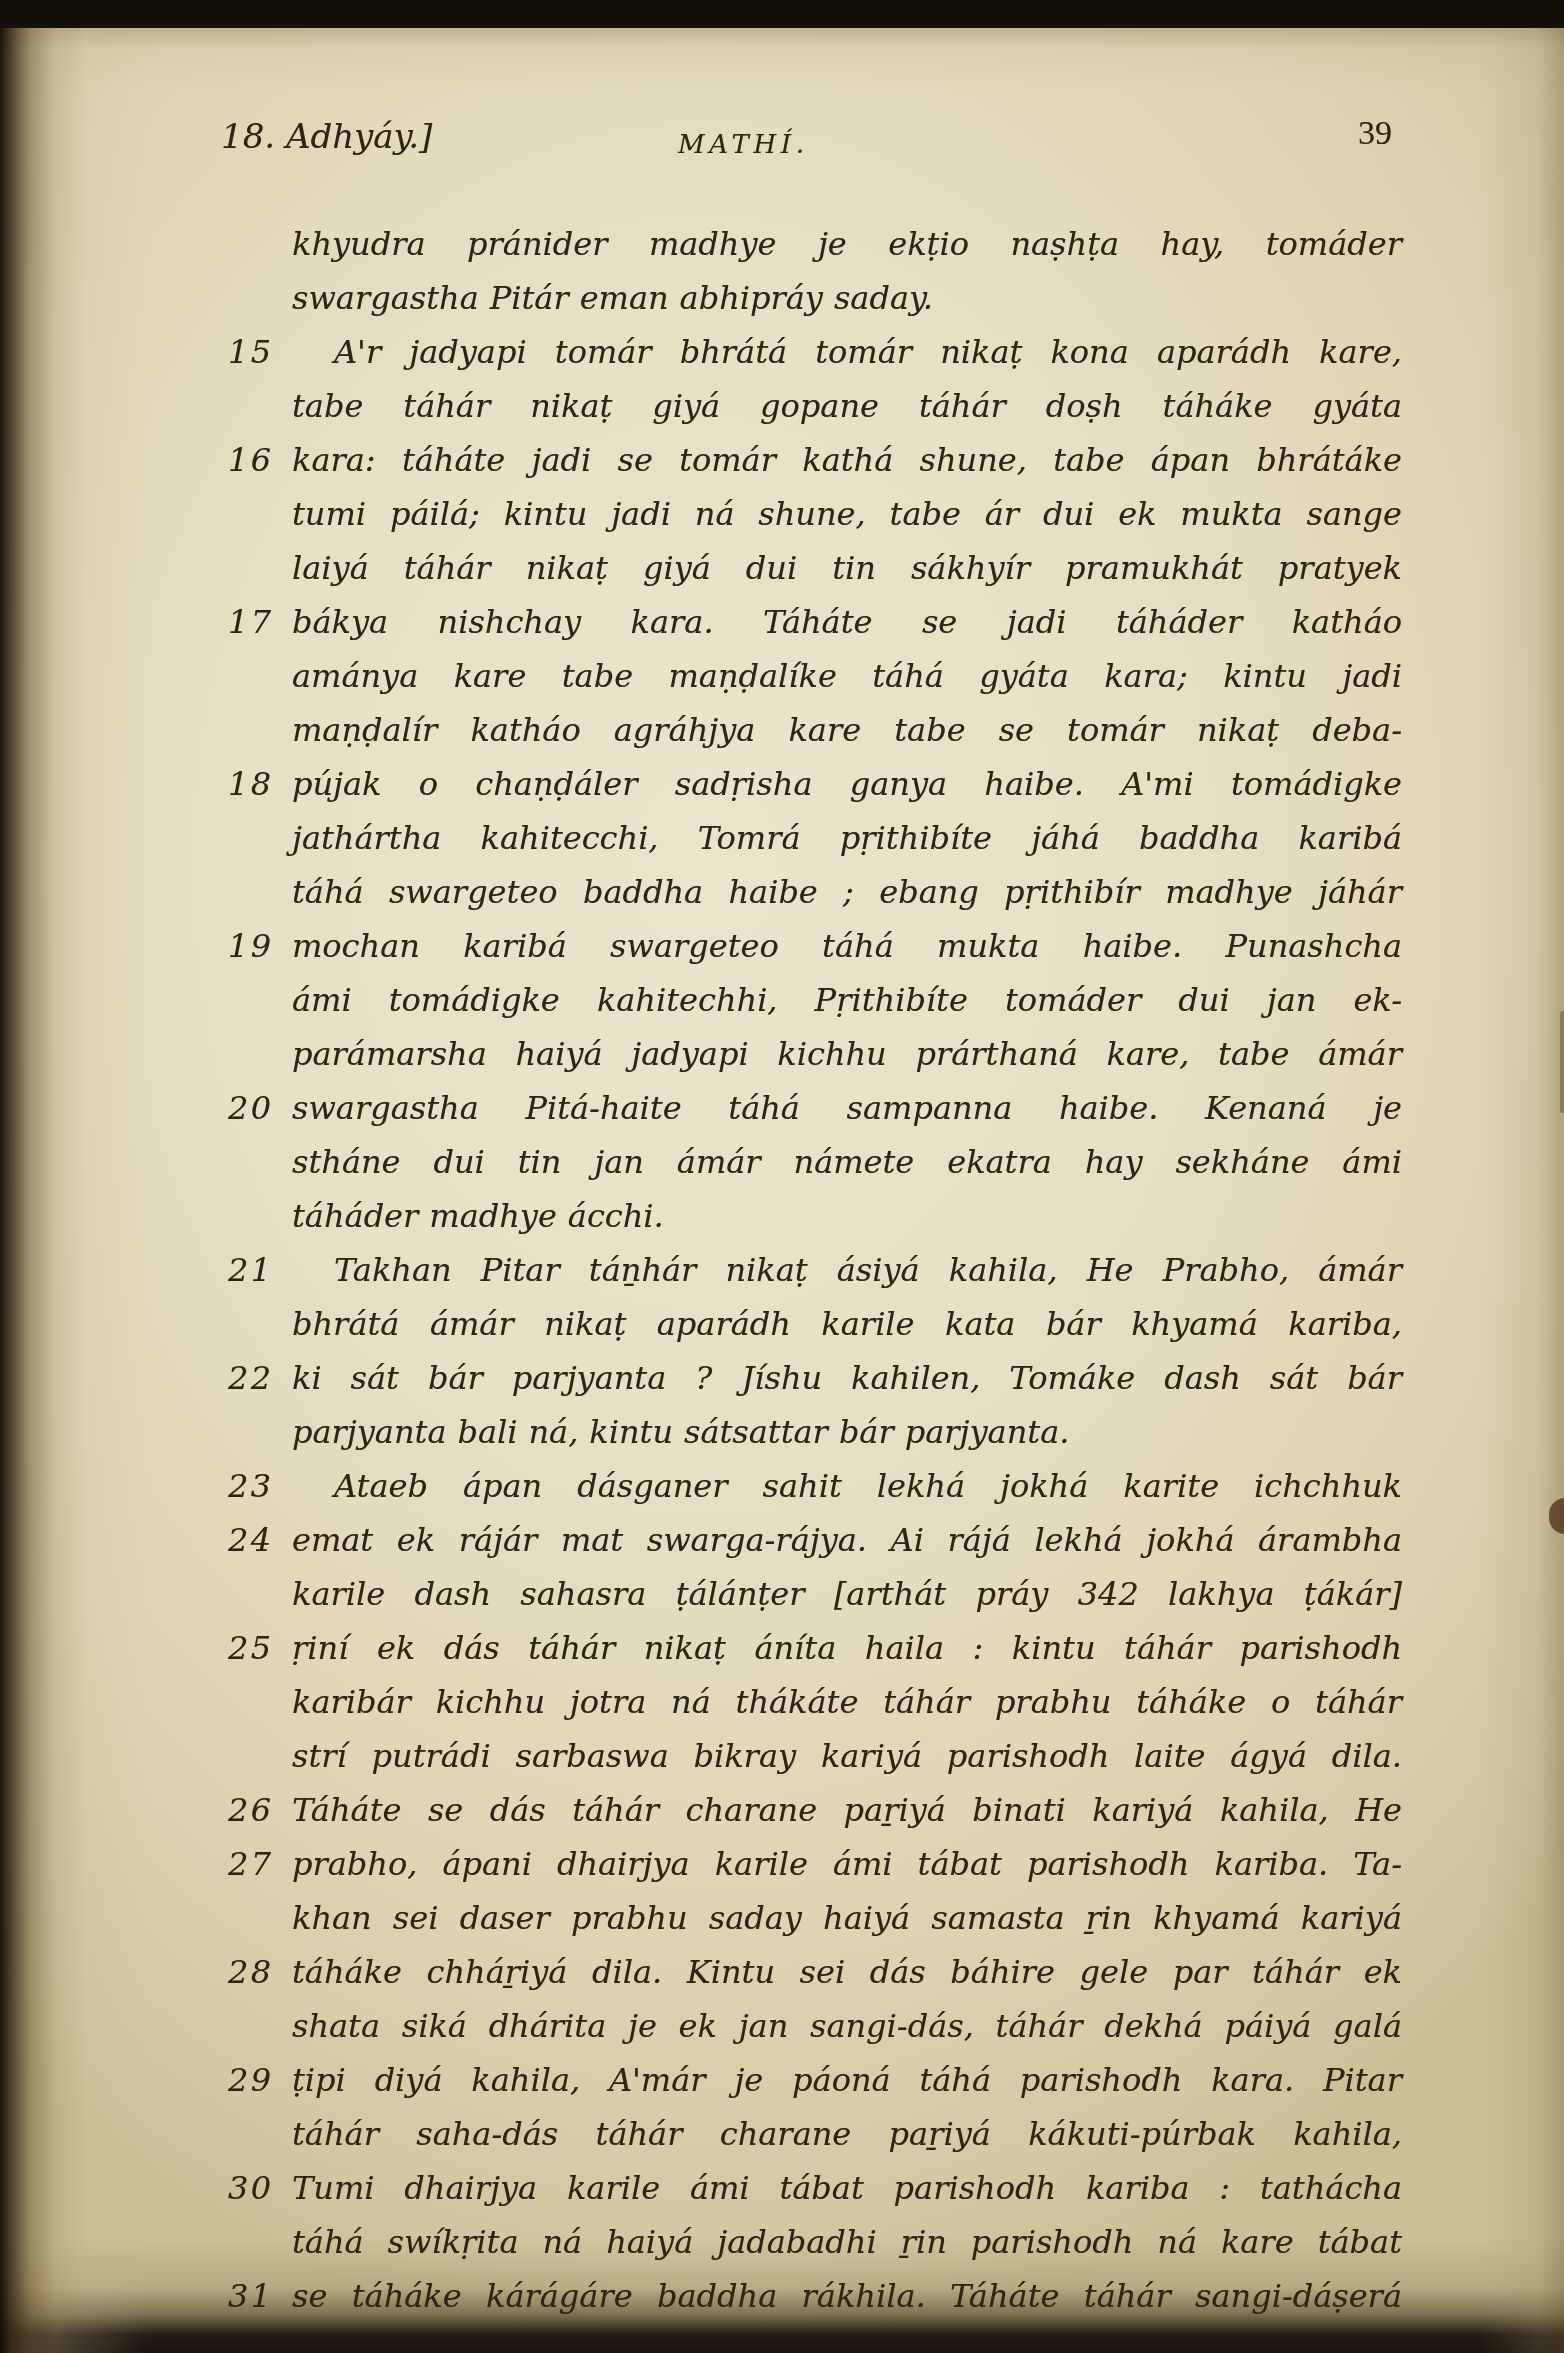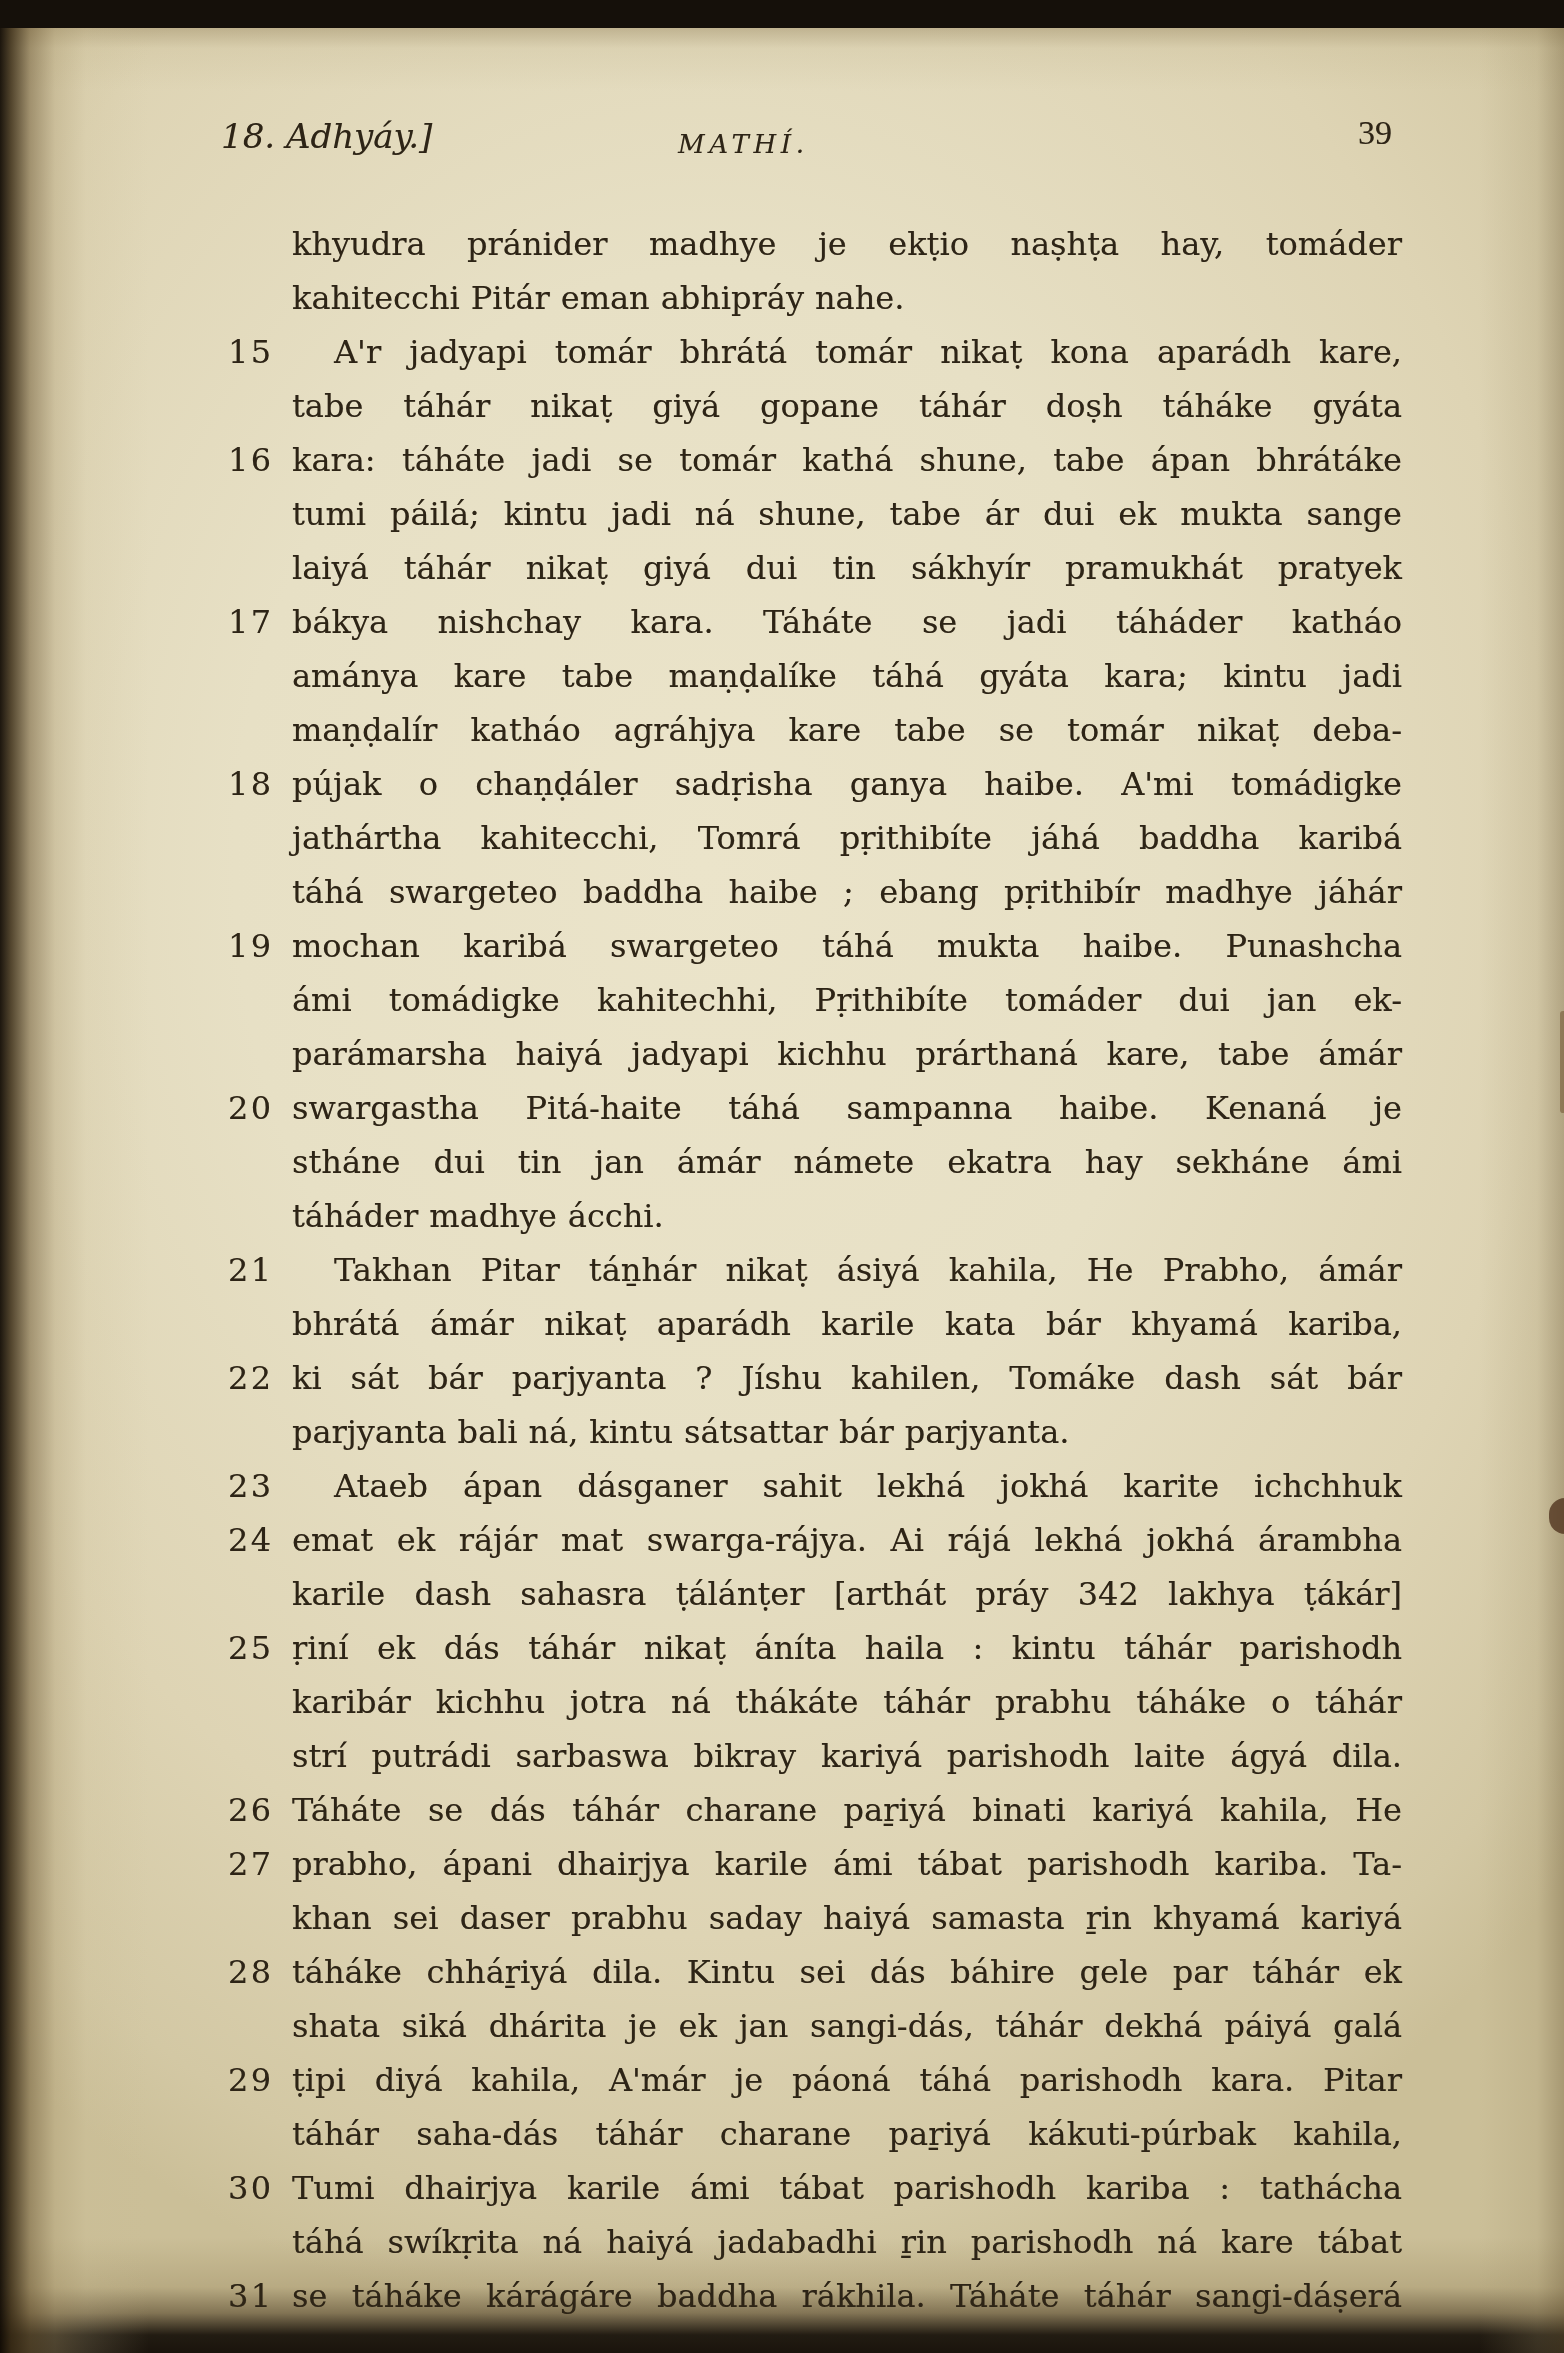--- a/index.html
+++ b/index.html
@@ -18,21 +18,21 @@
       linear-gradient(0deg, rgba(16,10,4,0.95) 0px, rgba(16,10,4,0.90) 19px, rgba(70,54,28,0.55) 41px, rgba(140,122,80,0.30) 67px, rgba(0,0,0,0) 117px),
       linear-gradient(180deg, rgba(150,132,92,0.45) 0px, rgba(190,176,136,0.20) 20.3px, rgba(0,0,0,0) 63px),
       radial-gradient(ellipse 1174px 1487px at 45% 36%, #ebe4ca 0%, #e7e0c5 40%, #ded4b4 72%, #d3c8a4 92%, #cbbf98 100%);
     margin-top: 28px;
   }
   .hdr-left, .hdr-center, .hdr-right, .text-block { color: #2d2416; text-shadow: 0.2px 0.2px 0.5px rgba(45,34,18,0.35); }
   .hdr-left   { position: absolute; left: 221px;  top: 91px; font-size: 34px; font-style: italic; line-height: 1; }
   .hdr-center { position: absolute; left: 678px;  top: 103px; font-size: 26px; letter-spacing: 4.7px; line-height: 1; font-style: italic; }
   .hdr-right  { position: absolute; left: 1358px; top: 88px; font-size: 34px; line-height: 1; font-family: Liberation Serif, serif; }
   .text-block { position: absolute; left: 228px; top: 189px; width: 1174px; }
-  .line { display: flex; height: 54px; font-size: 32px; line-height: 54px; white-space: nowrap; }
+  .line { display: flex; height: 54px; font-size: 32px; line-height: 54px; white-space: nowrap; font-style: italic; }
   .num  { flex: 0 0 64px; width: 64px; letter-spacing: 2.3px; }
   .text { flex: 1 1 auto; white-space: normal; text-align: justify; text-align-last: justify; word-spacing: 0.8px; }
   .text.short  { text-align-last: left; }
   .text.indent { text-indent: 42px; }
   .edge-mark-1 { position: absolute; right: 0; top: 1470px; width: 15.6px; height: 36px; background: #4a2c18; opacity: 0.75; border-radius: 19px 0 0 19px; }
   .edge-mark-2 { position: absolute; right: 0; top: 983px; width: 5.5px;  height: 102px; background: #6a4a28; opacity: 0.5; border-radius: 3.1px 0 0 3.1px; }
 </style>
 </head>
 <body>
 
@@ -41,21 +41,21 @@
   <div class="hdr-center">MATHÍ.</div>
   <div class="hdr-right">39</div>
 
   <div class="text-block">
       <div class="line">
     <span class="num"></span>
     <span class="text">khyudra pránider madhye je ekṭio naṣhṭa hay, tomáder</span>
   </div>
       <div class="line">
     <span class="num"></span>
-    <span class="text short">kahitecchi Pitár eman abhipráy nahe.</span>
+    <span class="text short">swargastha Pitár eman abhipráy saday.</span>
   </div>
       <div class="line">
     <span class="num">15</span>
     <span class="text indent">A'r jadyapi tomár bhrátá tomár nikaṭ kona aparádh kare,</span>
   </div>
       <div class="line">
     <span class="num"></span>
     <span class="text">tabe táhár nikaṭ giyá gopane táhár doṣh táháke gyáta</span>
   </div>
       <div class="line">

